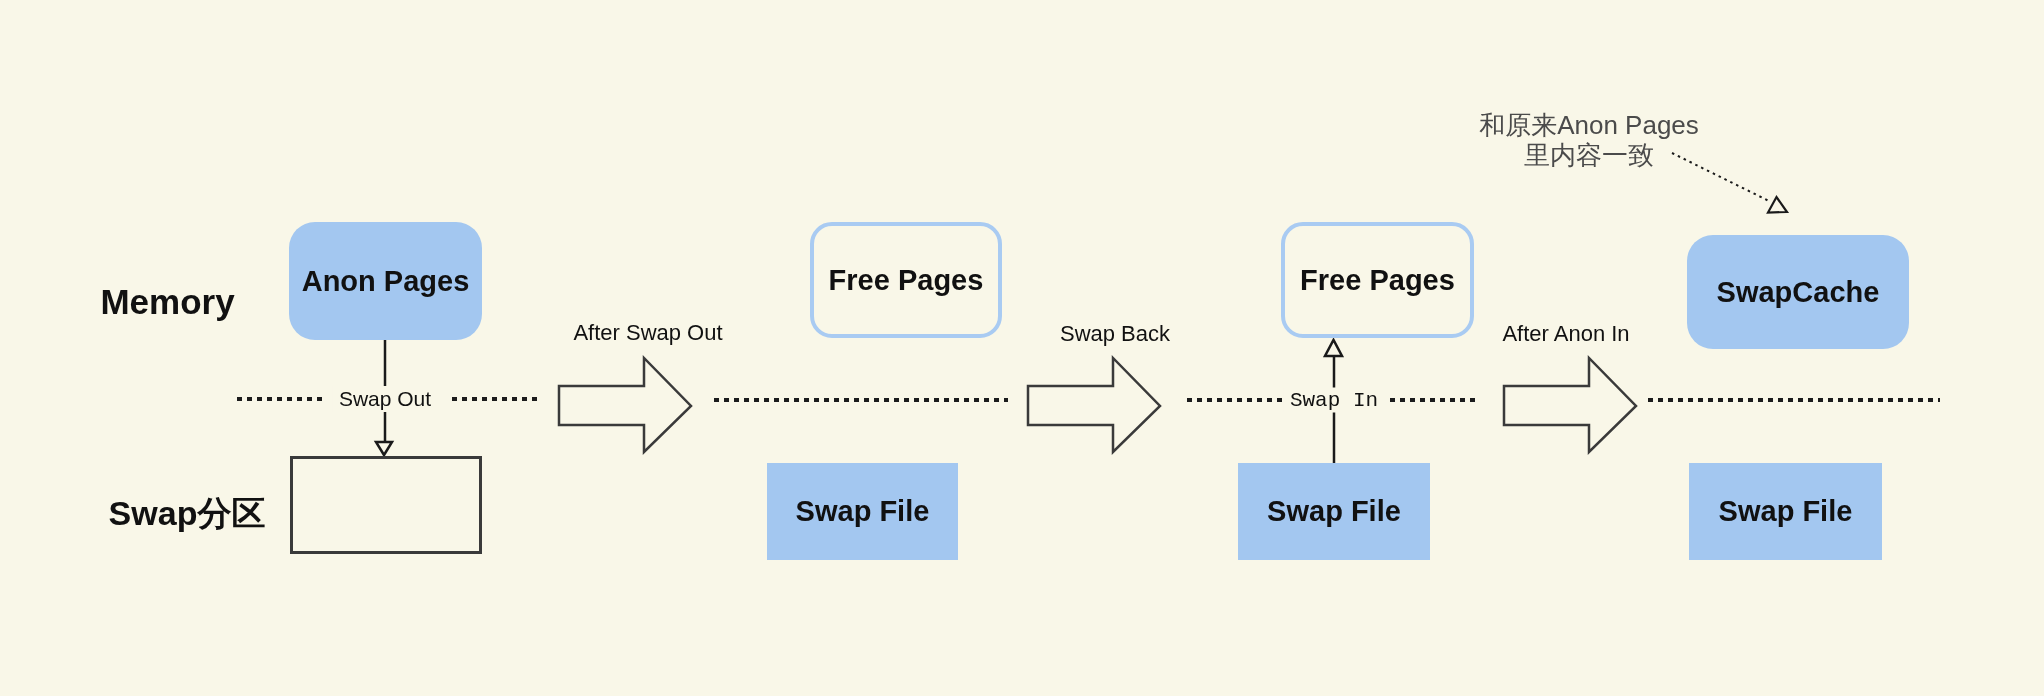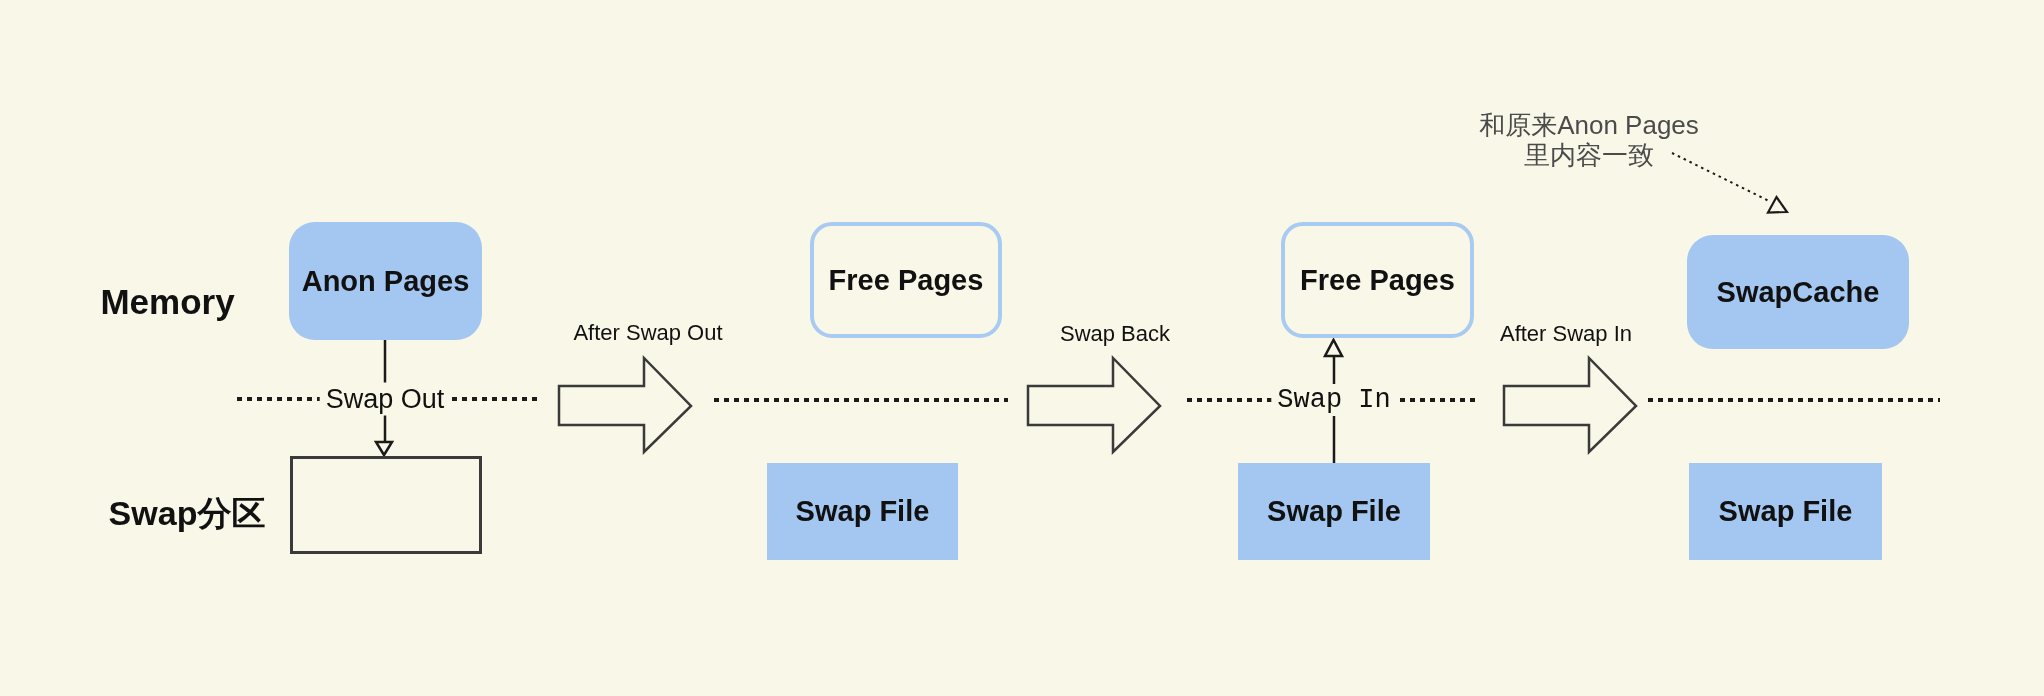--- a/index.html
+++ b/index.html
@@ -56,21 +56,21 @@
     position:absolute;
     font-weight:bold;
     font-size:35px;
     text-align:center;
     z-index:2;
     color:var(--text-dark);
   }
   .flow-label{
     position:absolute;
     transform:translate(-50%,-50%);
-    font-size:27px;
+    font-size:21px;
     z-index:3;
     background:var(--background);
     padding:1px 6px;
     white-space:nowrap;
     color:var(--text-dark);
   }
   .arrow-caption{
     position:absolute;
     transform:translate(-50%,-50%);
     font-size:22px;
@@ -138,21 +138,21 @@
 
   <div class="arrow-caption" style="left:648px;top:333px;">After Swap Out</div>
   <div class="node free" style="left:766px;top:222px;width:192px;height:116px;">Free Pages</div>
   <div class="node blue" style="left:767px;top:463px;width:191px;height:97px;">Swap File</div>
 
   <div class="arrow-caption" style="left:1115px;top:334px;">Swap Back</div>
   <div class="node free" style="left:1237px;top:222px;width:193px;height:116px;">Free Pages</div>
   <div class="node blue" style="left:1238px;top:463px;width:192px;height:97px;">Swap File</div>
   <div class="flow-label" style="left:1334px;top:400px;font-family:Liberation Mono, monospace;">Swap In</div>
 
-  <div class="arrow-caption" style="left:1566px;top:334px;">After Swap In</div>
+  <div class="arrow-caption" style="left:1566px;top:334px;">After Anon In</div>
   <div class="node blue rounded" style="left:1687px;top:223px;width:222px;height:114px;margin-top:12px;">SwapCache</div>
   <div class="node blue" style="left:1689px;top:463px;width:193px;height:97px;">Swap File</div>
 
   <div class="annotation">
     <div>和原来Anon Pages</div>
     <div>里内容一致</div>
   </div>
 
 </div>
 

